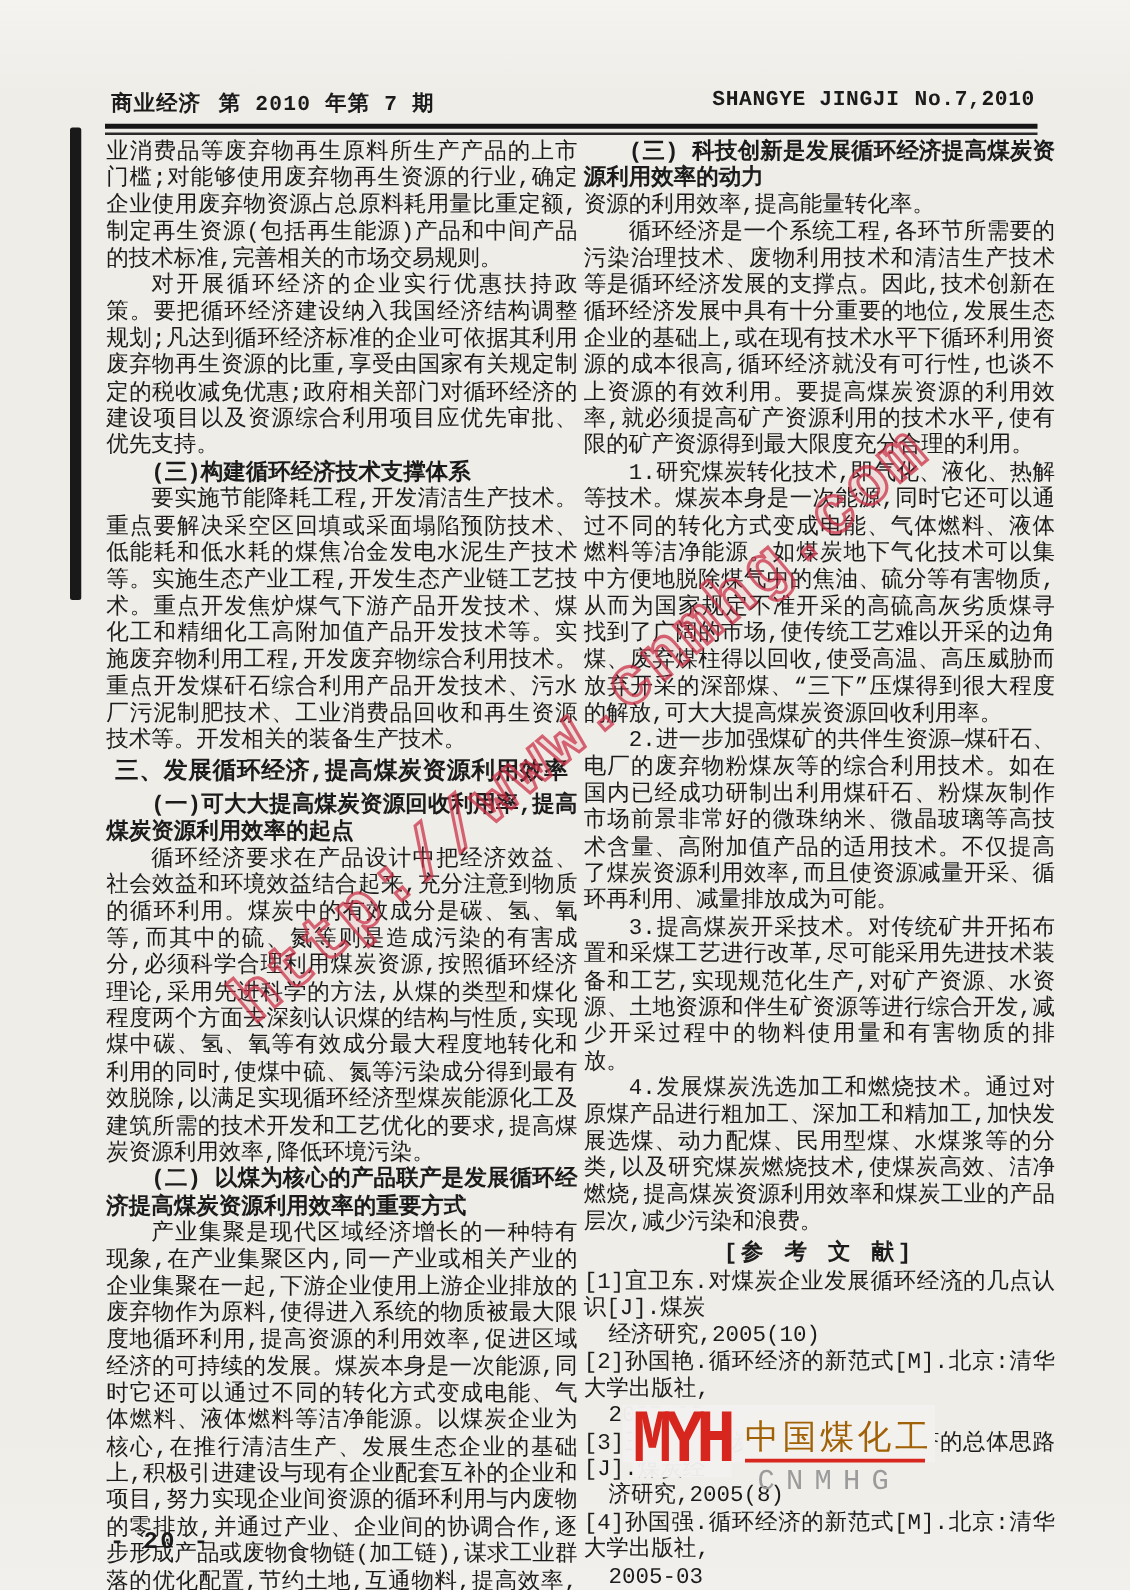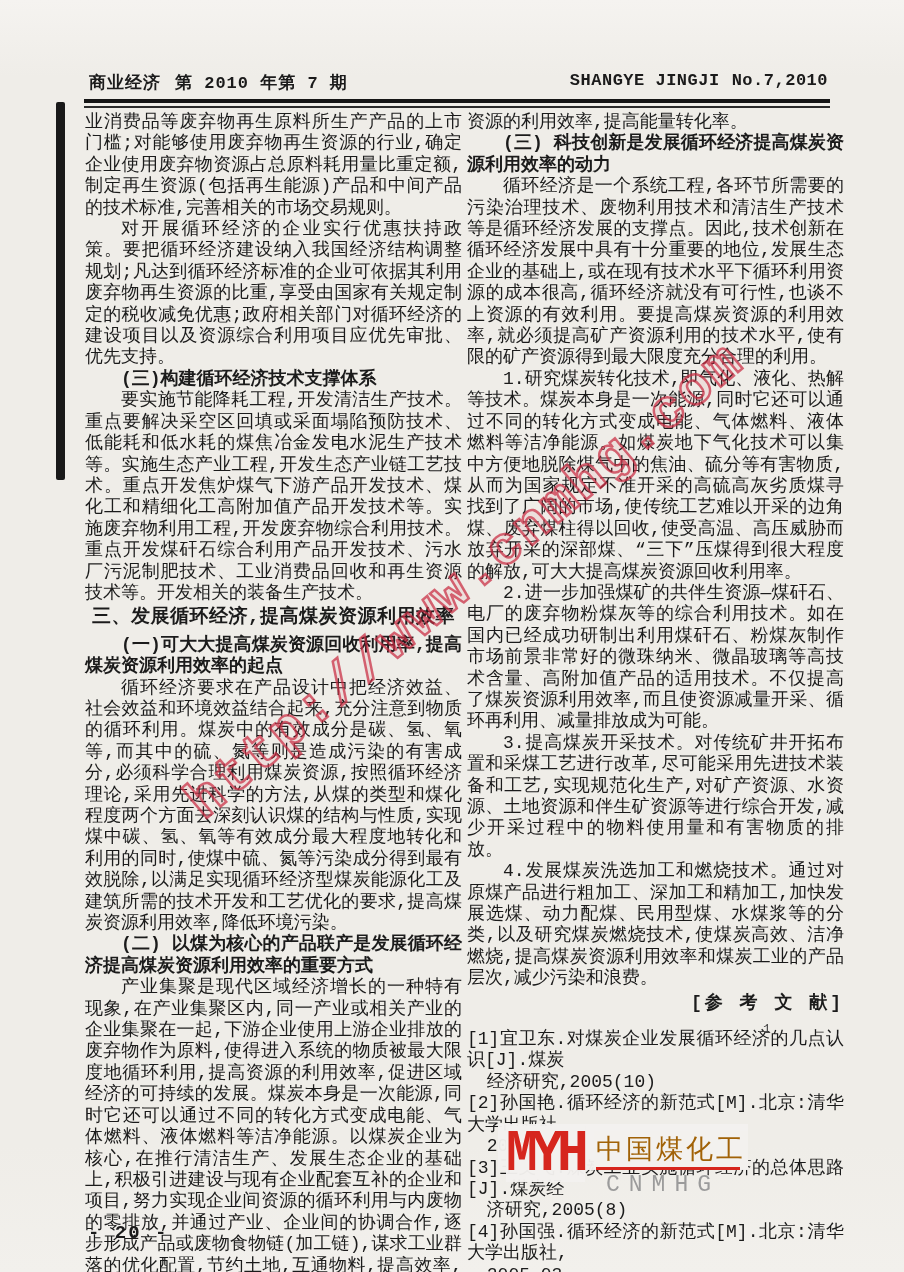--- a/index.html
+++ b/index.html
@@ -20,21 +20,21 @@
   
   .col{position:absolute;top:112px;width:377px;font-size:18px;line-height:21.4px;
        text-align:justify;word-break:break-all;z-index:1;}
   #col-left{left:85px;}
   #col-right{left:467px;}
   .blk{margin:0;}
   .blk.para,.blk.subhead{text-indent:2em;}
   .blk.subhead{font-weight:bold;}
   .blk.bighead{font-weight:bold;text-align:center;text-indent:0;font-size:19px;
                margin:3px 0 6px;white-space:nowrap;letter-spacing:.5px;}
-  .blk.refhead{font-weight:bold;text-align:right;text-indent:0;letter-spacing:3px;margin:3px 0 15px;}
+  .blk.refhead{font-weight:bold;text-align:center;text-indent:0;letter-spacing:3px;margin:3px 0 2px;}
   .refline{text-align:justify;}
   .refline.cont{padding-left:1.1em;text-align:left;}
   
   .pagenum{position:absolute;left:88px;top:1222px;font-size:19px;font-weight:bold;letter-spacing:2px;}
   
   .watermark{
     position:absolute;left:175px;top:786px;z-index:4;pointer-events:none;
     transform:rotate(-40deg);transform-origin:0 0;
     font-size:54px;font-weight:bold;letter-spacing:3px;white-space:nowrap;
     color:rgba(204,46,68,0.07);
@@ -72,22 +72,22 @@
       <div class="blk para">对开展循环经济的企业实行优惠扶持政策。要把循环经济建设纳入我国经济结构调整规划;凡达到循环经济标准的企业可依据其利用废弃物再生资源的比重,享受由国家有关规定制定的税收减免优惠;政府相关部门对循环经济的建设项目以及资源综合利用项目应优先审批、优先支持。</div>
       <div class="blk subhead">(三)构建循环经济技术支撑体系</div>
       <div class="blk para">要实施节能降耗工程,开发清洁生产技术。重点要解决采空区回填或采面塌陷预防技术、低能耗和低水耗的煤焦冶金发电水泥生产技术等。实施生态产业工程,开发生态产业链工艺技术。重点开发焦炉煤气下游产品开发技术、煤化工和精细化工高附加值产品开发技术等。实施废弃物利用工程,开发废弃物综合利用技术。重点开发煤矸石综合利用产品开发技术、污水厂污泥制肥技术、工业消费品回收和再生资源技术等。开发相关的装备生产技术。</div>
       <div class="blk bighead">三、发展循环经济,提高煤炭资源利用效率</div>
       <div class="blk subhead">(一)可大大提高煤炭资源回收利用率,提高煤炭资源利用效率的起点</div>
       <div class="blk para">循环经济要求在产品设计中把经济效益、社会效益和环境效益结合起来,充分注意到物质的循环利用。煤炭中的有效成分是碳、氢、氧等,而其中的硫、氮等则是造成污染的有害成分,必须科学合理利用煤炭资源,按照循环经济理论,采用先进科学的方法,从煤的类型和煤化程度两个方面去深刻认识煤的结构与性质,实现煤中碳、氢、氧等有效成分最大程度地转化和利用的同时,使煤中硫、氮等污染成分得到最有效脱除,以满足实现循环经济型煤炭能源化工及建筑所需的技术开发和工艺优化的要求,提高煤炭资源利用效率,降低环境污染。</div>
       <div class="blk subhead">(二) 以煤为核心的产品联产是发展循环经济提高煤炭资源利用效率的重要方式</div>
       <div class="blk para">产业集聚是现代区域经济增长的一种特有现象,在产业集聚区内,同一产业或相关产业的企业集聚在一起,下游企业使用上游企业排放的废弃物作为原料,使得进入系统的物质被最大限度地循环利用,提高资源的利用效率,促进区域经济的可持续的发展。煤炭本身是一次能源,同时它还可以通过不同的转化方式变成电能、气体燃料、液体燃料等洁净能源。以煤炭企业为核心,在推行清洁生产、发展生态企业的基础上,积极引进建设与现有企业配套互补的企业和项目,努力实现企业间资源的循环利用与内废物的零排放,并通过产业、企业间的协调合作,逐步形成产品或废物食物链(加工链),谋求工业群落的优化配置,节约土地,互通物料,提高效率,最大限度地实现经济、社会和环境三个效益的统一。如设计一个产业关联度高、协调发展的煤、电、化工产业链;煤、电、养殖、种植一体化产业链;煤、矸石、建筑材料一体化产业链等,使产业间的原料、废料尽可能被充分综合利用,提高煤炭</div>
     </div>
   <div class="col" id="col-right">
+      <div class="blk subhead">(三) 科技创新是发展循环经济提高煤炭资源利用效率的动力</div>
       <div class="blk cont">资源的利用效率,提高能量转化率。</div>
-      <div class="blk subhead">(三) 科技创新是发展循环经济提高煤炭资源利用效率的动力</div>
       <div class="blk para">循环经济是一个系统工程,各环节所需要的污染治理技术、废物利用技术和清洁生产技术等是循环经济发展的支撑点。因此,技术创新在循环经济发展中具有十分重要的地位,发展生态企业的基础上,或在现有技术水平下循环利用资源的成本很高,循环经济就没有可行性,也谈不上资源的有效利用。要提高煤炭资源的利用效率,就必须提高矿产资源利用的技术水平,使有限的矿产资源得到最大限度充分合理的利用。</div>
       <div class="blk para">1.研究煤炭转化技术,即气化、液化、热解等技术。煤炭本身是一次能源,同时它还可以通过不同的转化方式变成电能、气体燃料、液体燃料等洁净能源。如煤炭地下气化技术可以集中方便地脱除煤气中的焦油、硫分等有害物质,从而为国家规定不准开采的高硫高灰劣质煤寻找到了广阔的市场,使传统工艺难以开采的边角煤、废弃煤柱得以回收,使受高温、高压威胁而放弃开采的深部煤、“三下”压煤得到很大程度的解放,可大大提高煤炭资源回收利用率。</div>
       <div class="blk para">2.进一步加强煤矿的共伴生资源—煤矸石、电厂的废弃物粉煤灰等的综合利用技术。如在国内已经成功研制出利用煤矸石、粉煤灰制作市场前景非常好的微珠纳米、微晶玻璃等高技术含量、高附加值产品的适用技术。不仅提高了煤炭资源利用效率,而且使资源减量开采、循环再利用、减量排放成为可能。</div>
       <div class="blk para">3.提高煤炭开采技术。对传统矿井开拓布置和采煤工艺进行改革,尽可能采用先进技术装备和工艺,实现规范化生产,对矿产资源、水资源、土地资源和伴生矿资源等进行综合开发,减少开采过程中的物料使用量和有害物质的排放。</div>
       <div class="blk para">4.发展煤炭洗选加工和燃烧技术。通过对原煤产品进行粗加工、深加工和精加工,加快发展选煤、动力配煤、民用型煤、水煤浆等的分类,以及研究煤炭燃烧技术,使煤炭高效、洁净燃烧,提高煤炭资源利用效率和煤炭工业的产品层次,减少污染和浪费。</div>
       <div class="blk refhead">[参  考  文  献]</div>
       <div class="blk ref">
         <div class="refline">[1]宜卫东.对煤炭企业发展循环经济的几点认识[J].煤炭</div>
         <div class="refline cont">经济研究,2005(10)</div>
       </div>

